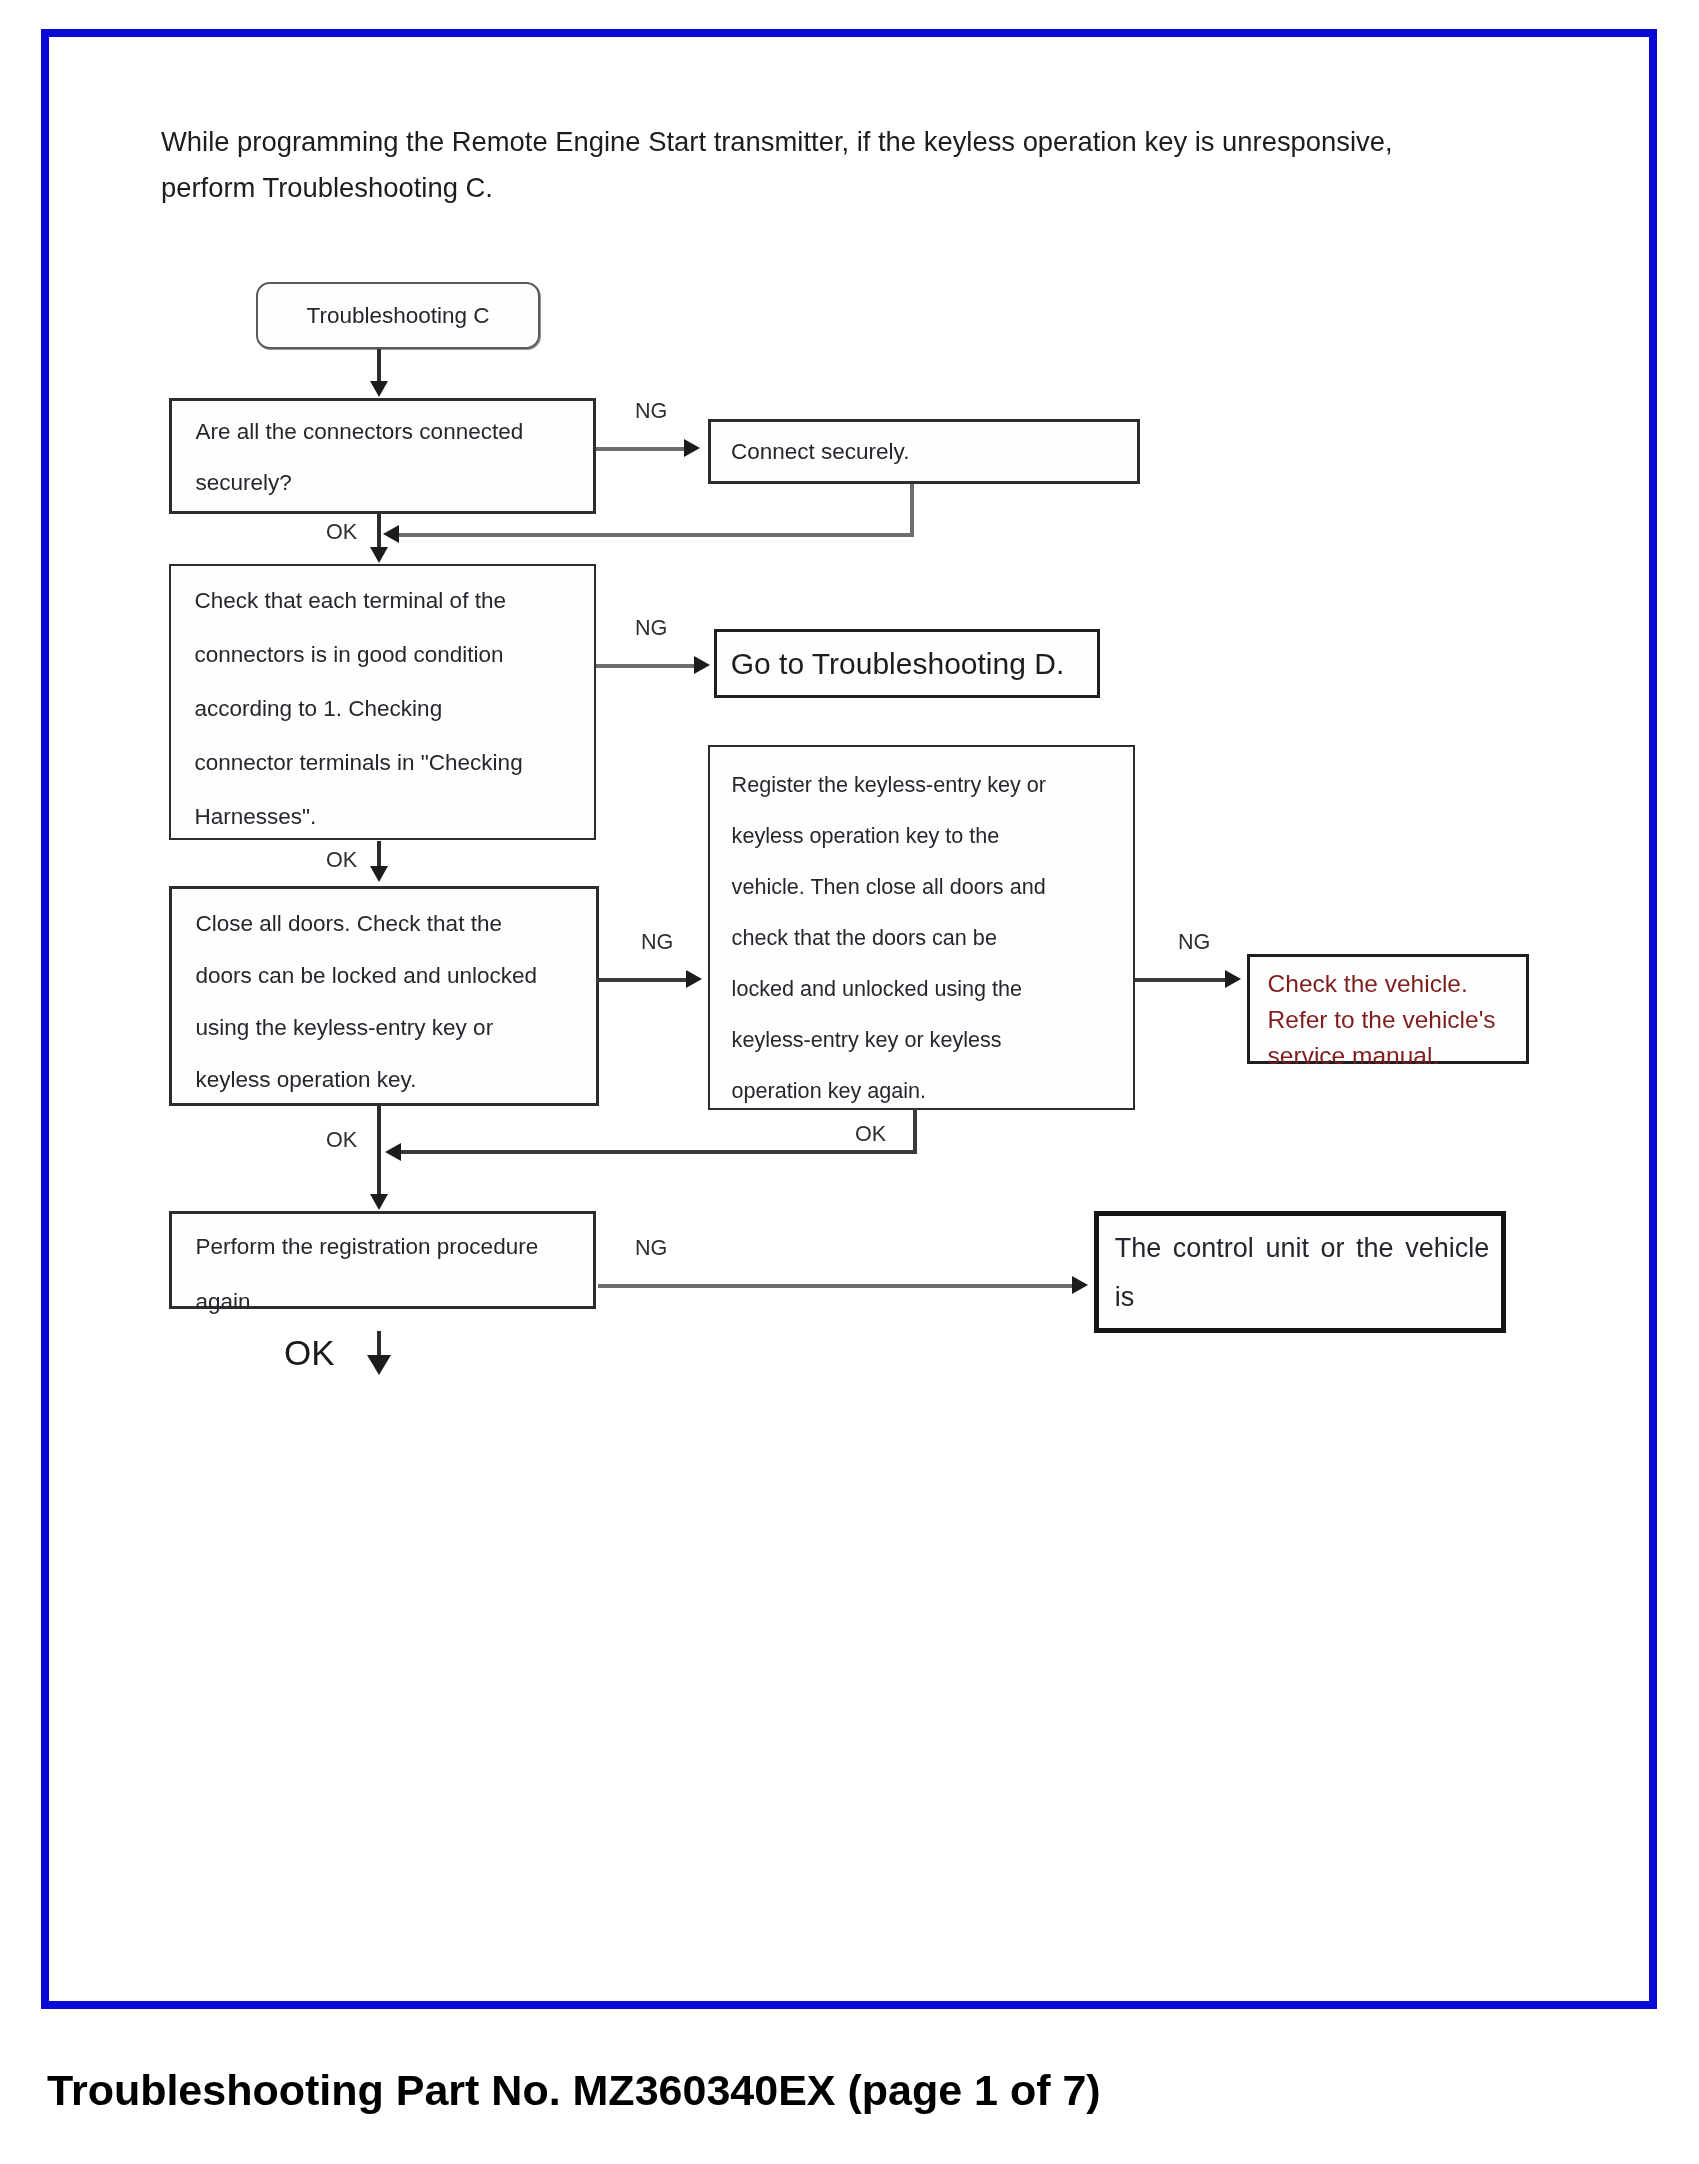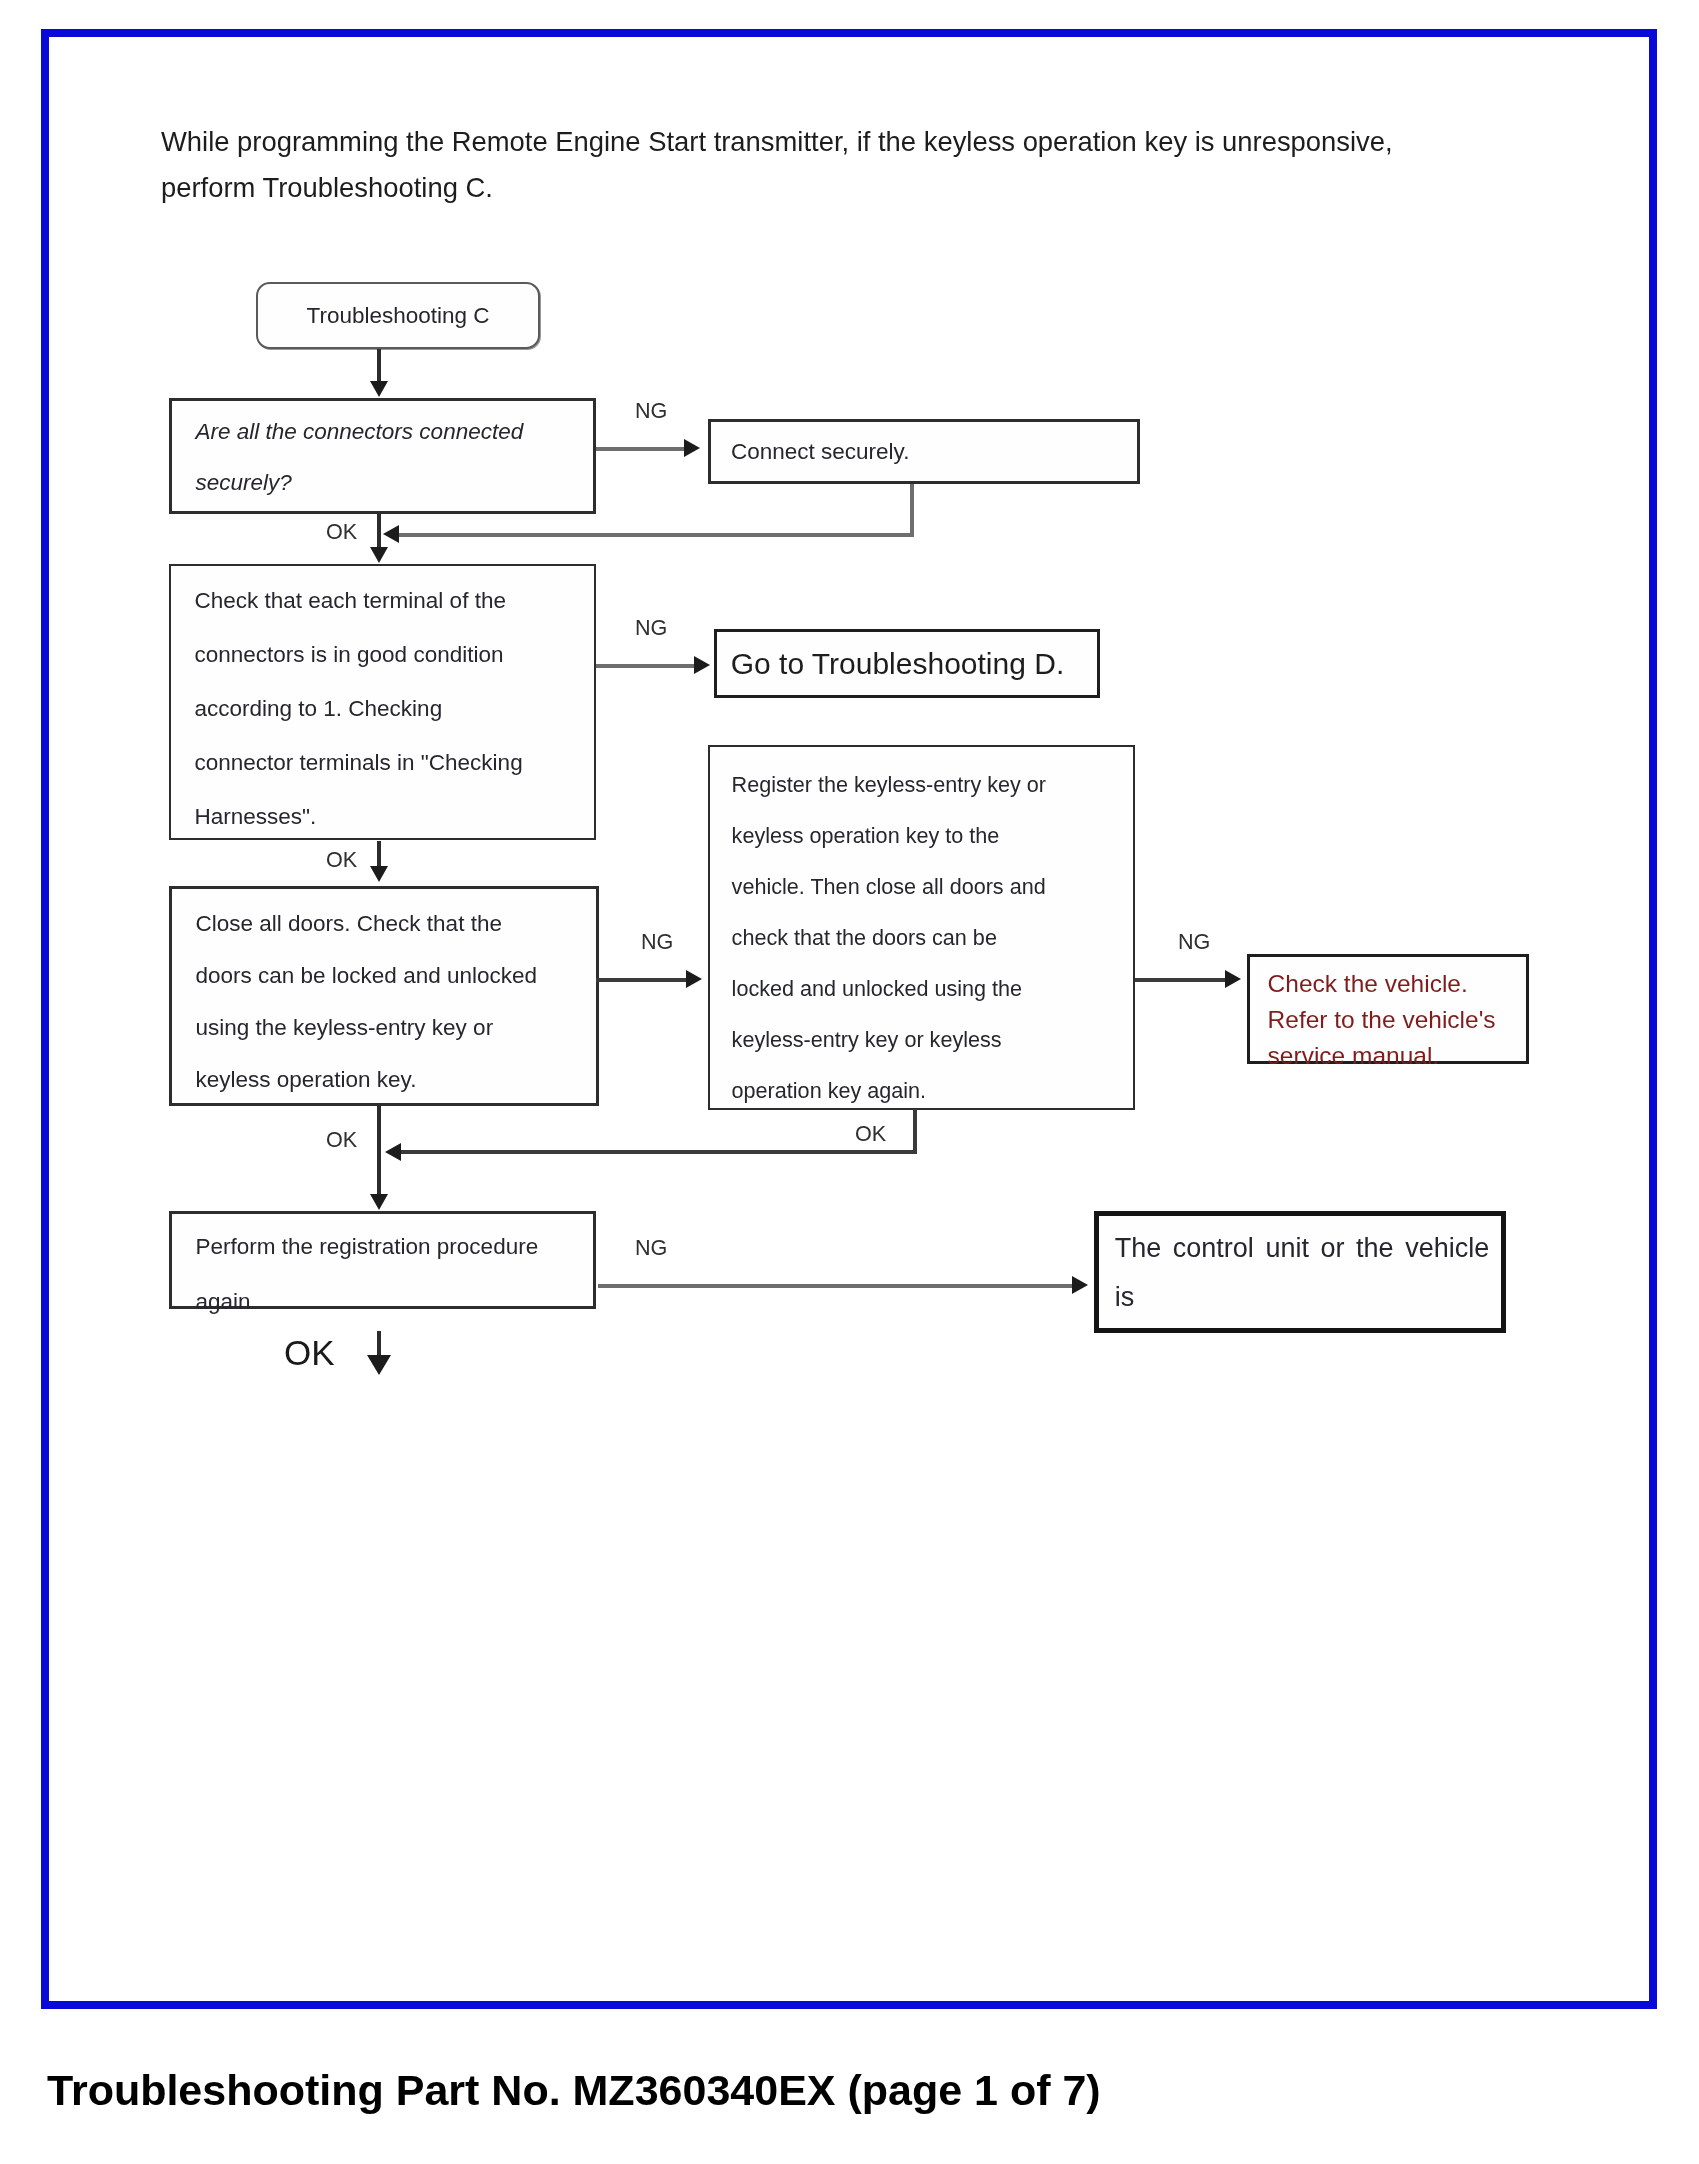--- a/index.html
+++ b/index.html
@@ -19,21 +19,21 @@
     position:absolute; background:#fefefe; color:#26262e; box-sizing:border-box;
   }
   .ml { white-space:pre-line; }
   .start-node {
     left:191px; top:245px; width:284px; height:67px;
     border:2.9px solid #5a5a5a; border-radius:13.7px;
     display:flex; align-items:center; justify-content:center;
     font-size:22.5px; box-shadow:1px 1px 0 #999;margin-left:16px;
   }
   .box-q1 { left:120px; top:361px; width:427px; height:116px; border:3.9px solid #2d2d2d;
-    font-size:22.5px; line-height:51px; padding:4.9px 7.8px 0 23.5px;font-style:italic; }
+    font-size:22.5px; line-height:51px; padding:4.9px 7.8px 0 23.5px; }
   .box-connect { left:659px; top:382px; width:432px; height:65px; border:3.9px solid #2d2d2d;
     font-size:22.5px; display:flex; align-items:center; padding-left:20px; }
   .box-terminals { left:120px; top:527px; width:427px; height:276px; border:2.9px solid #2d2d2d;
     font-size:22.5px; line-height:54px; padding:7.8px 5.9px 0 23.5px; }
   .box-gotod { left:665px; top:592px; width:386px; height:69px; border:3.9px solid #1e1e1e;
     font-size:30px; color:#1d1d1d; display:flex; align-items:center; padding-left:13.7px; }
   .box-doors { left:120px; top:849px; width:430px; height:220px; border:3.9px solid #2d2d2d;
     font-size:22.5px; line-height:52px; padding:8.8px 3.9px 0 23.5px; }
   .box-register { left:659px; top:708px; width:427px; height:365px; border:2.9px solid #2d2d2d;
     font-size:21.6px; line-height:51px; padding:11.8px 3.9px 0 21.6px; }

